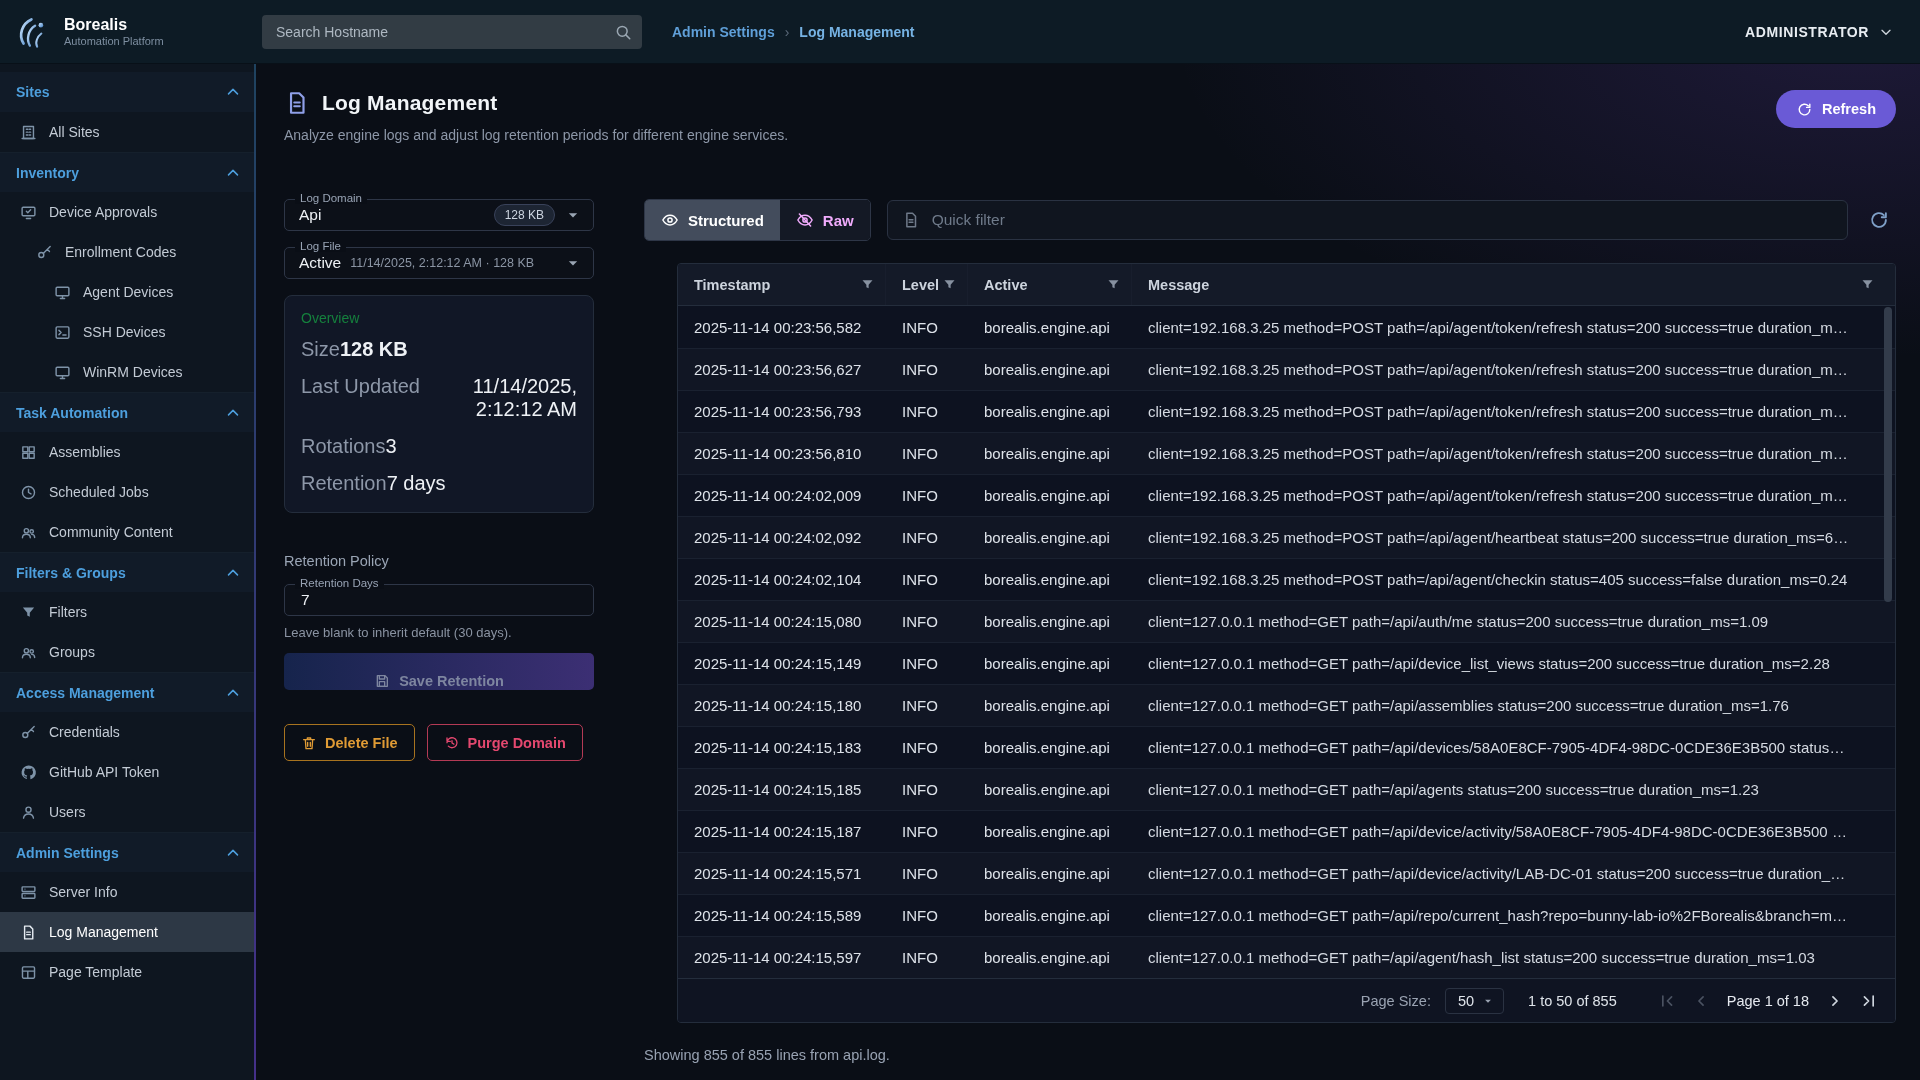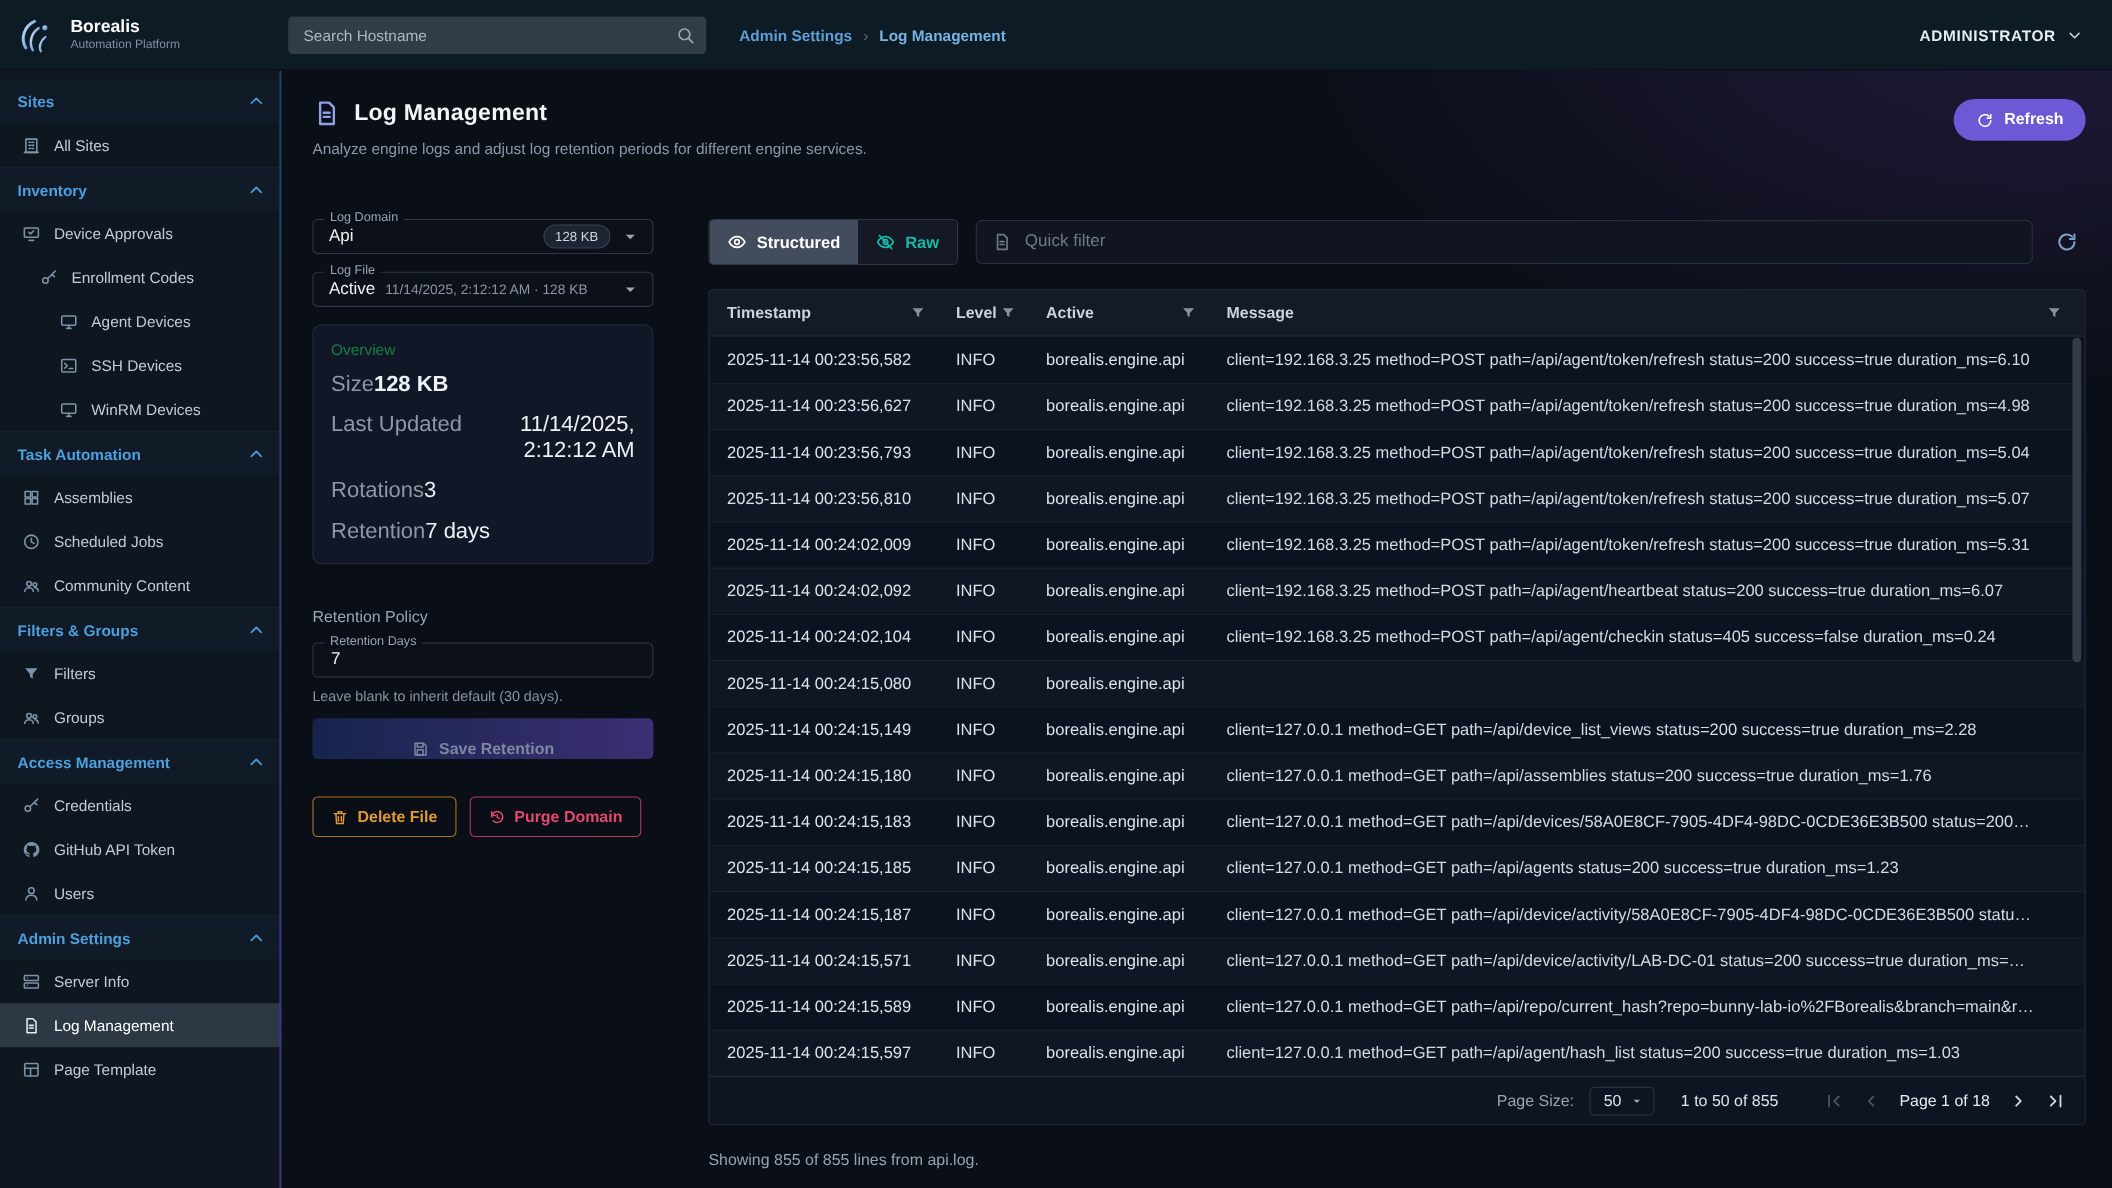--- a/index.html
+++ b/index.html
@@ -89,33 +89,33 @@
     font-family:inherit; display:flex; align-items:center; gap:8px; cursor:pointer; }
   .btn-outline .i { width:16px; height:16px; }
   .delete-btn { border:1px solid #a8731f; color:#e09b35; }
   .purge-btn { border:1px solid #b43a55; color:#e4486f; }
 
   
   .logs { flex:1; min-width:0; }
   .toolbar { display:flex; align-items:center; margin-bottom:22px; }
   .seg { display:flex; border:1px solid #2e3647; border-radius:5px; overflow:hidden; flex:none; }
   .seg-btn { height:40px; padding:0 16px; display:flex; align-items:center; gap:9px; font-size:15px; font-weight:600;
-    font-family:inherit; border:none; background:#141925; color:#14b8a6; cursor:pointer; }
+    font-family:inherit; border:none; background:#141925; color:#f0abfc; cursor:pointer; }
   .seg-btn.active { background:#434c5c; color:#ffffff; }
   .seg-btn .i { width:18px; height:18px; }
   .qf { flex:1; min-width:0; height:40px; margin-left:16px; border:1px solid #2a3242; background:#10151f; border-radius:6px;
     display:flex; align-items:center; padding:0 14px; gap:10px; }
   .qf .i { width:18px; height:18px; color:#6f7a8a; flex:none; }
   .qf input { flex:1; min-width:0; background:transparent; border:none; outline:none; color:#dfe4ea; font-size:15.5px; font-family:inherit; }
   .qf input::placeholder { color:#6f7a8a; }
   .tb-refresh { width:34px; height:34px; margin-left:14px; border:none; background:transparent; color:#7fa0c8;
     display:flex; align-items:center; justify-content:center; cursor:pointer; padding:0; }
   .tb-refresh .i { width:22px; height:22px; }
 
-  .table-card { position:relative; border:1px solid #242d3c; border-radius:4px; background:#0d1220; overflow:hidden; }
+  .table-card { position:relative; border:1px solid #242d3c; border-radius:4px; background:#0d1220; overflow:hidden;margin-left:33px; }
   .thead, .tr { display:grid; grid-template-columns:208px 82px 164px minmax(0,1fr); }
   .thead { height:42px; background:#141a28; border-bottom:1px solid #242d3c; font-weight:700; font-size:14.5px; color:#ccd3dd; }
   .th { display:flex; align-items:center; padding:0 10px 0 16px; border-right:1px solid #28324233; }
   .th:last-child { border-right:none; padding-right:20px; }
   .th-f { margin-left:auto; width:15px; height:15px; color:#8791a0; flex:none; }
   .tr { height:42px; border-top:1px solid #1a2130; align-items:center; font-size:15px; color:#dde2e9; }
   .tbody .tr:first-child { border-top:none; }
   .tbody .tr:nth-child(even) { background:rgba(255,255,255,0.018); }
   .td { padding:0 14px 0 16px; white-space:nowrap; overflow:hidden; text-overflow:ellipsis; }
   .td.msg { padding-right:46px; color:#d5dae2; }
@@ -618,20 +618,21 @@
               <div class="tr">
                 <div class="td">2025-11-14 00:24:02,104</div>
                 <div class="td">INFO</div>
                 <div class="td">borealis.engine.api</div>
                 <div class="td msg">client=192.168.3.25 method=POST path=/api/agent/checkin status=405 success=false duration_ms=0.24</div>
               </div>
               <div class="tr">
                 <div class="td">2025-11-14 00:24:15,080</div>
                 <div class="td">INFO</div>
                 <div class="td">borealis.engine.api</div>
+                <div class="td msg">client=127.0.0.1 method=GET path=/api/auth/me status=200 success=true duration_ms=1.09</div>
               </div>
               <div class="tr">
                 <div class="td">2025-11-14 00:24:15,149</div>
                 <div class="td">INFO</div>
                 <div class="td">borealis.engine.api</div>
                 <div class="td msg">client=127.0.0.1 method=GET path=/api/device_list_views status=200 success=true duration_ms=2.28</div>
               </div>
               <div class="tr">
                 <div class="td">2025-11-14 00:24:15,180</div>
                 <div class="td">INFO</div>

